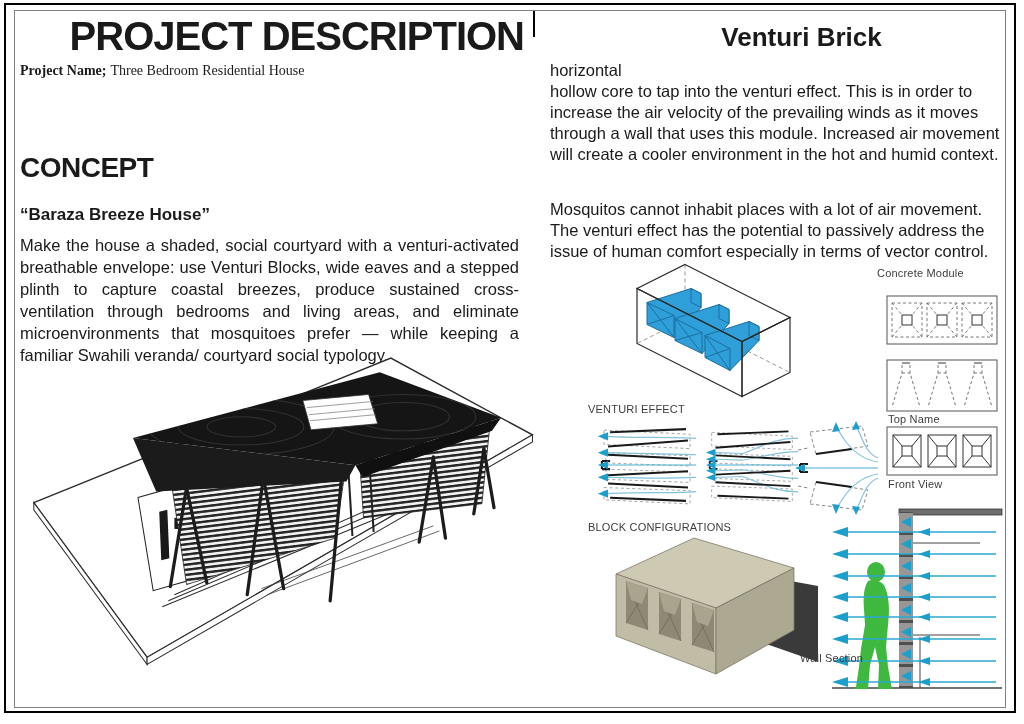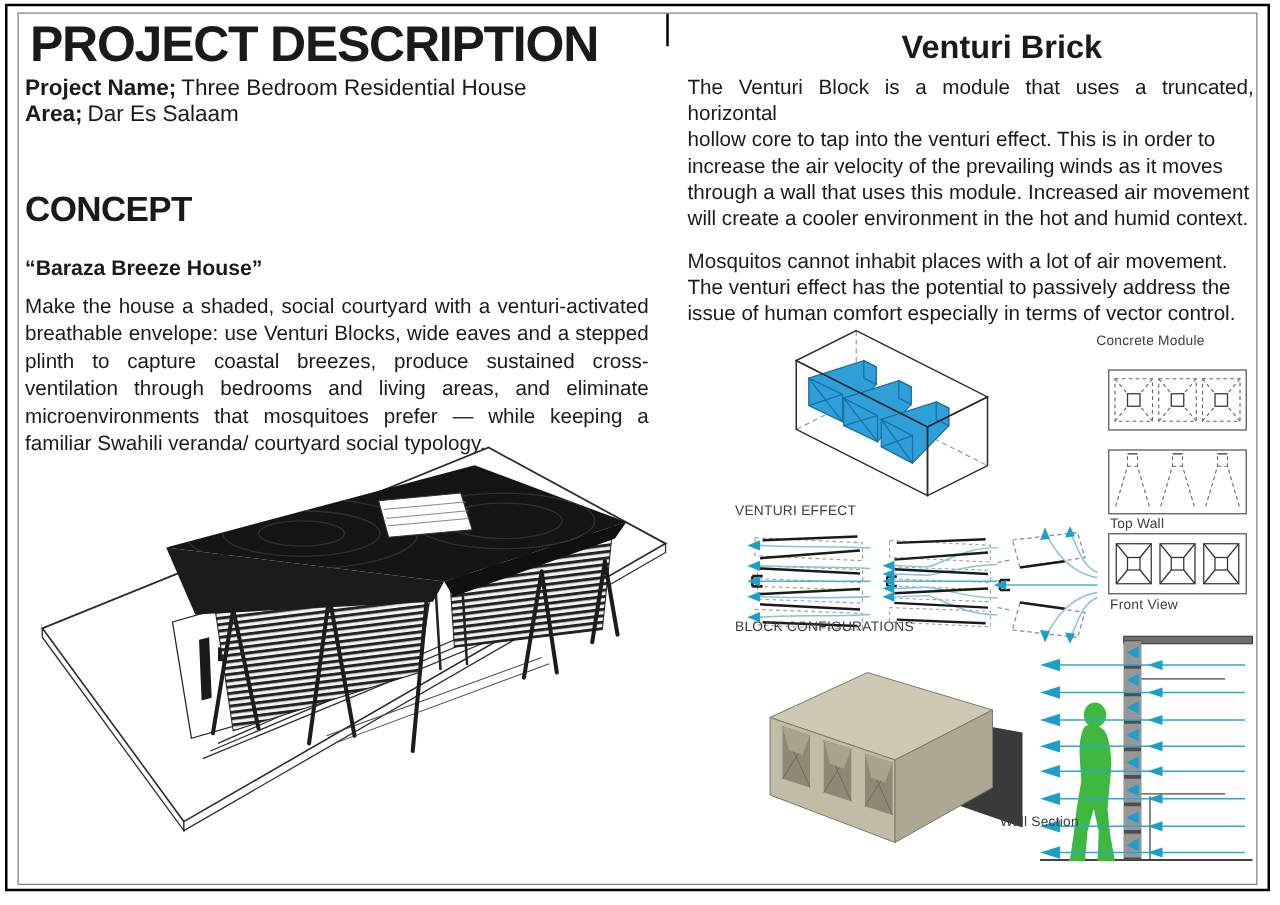--- a/index.html
+++ b/index.html
@@ -4,22 +4,22 @@
 <style>
   html,body{margin:0;padding:0;}
   body{
     width:1024px;height:724px;position:relative;background:#fff;
     font-family:"Liberation Sans", sans-serif;color:#1a1a1a;overflow:hidden;
   }
   .border-outer{position:absolute;left:4px;top:3px;width:1008px;height:706px;border:2px solid #000;}
   .border-inner{position:absolute;left:14px;top:10px;width:990px;height:696px;border:1px solid #808080;}
   .divider-stub{position:absolute;left:533px;top:11px;width:2px;height:26px;background:#000;}
   .abs{position:absolute;}
-  .title-main{left:24px;top:14px;width:500px;text-align:left;font-size:40px;font-weight:bold;letter-spacing:-1px;}
-  .fields{left:20px;top:60px;font-size:18px;line-height:21px;}
+  .title-main{left:24px;top:14px;width:500px;text-align:right;font-size:40px;font-weight:bold;letter-spacing:-1px;}
+  .fields{left:20px;top:60px;font-size:14px;line-height:21px;font-family:Liberation Serif, serif;}
   .fields b{margin-right:4px;}
   .concept-h{left:20px;top:152px;font-size:28px;font-weight:bold;letter-spacing:-0.5px;}
   .baraza{left:20px;top:205px;font-size:17px;font-weight:bold;}
   .concept-p{left:20px;top:234px;width:499px;font-size:16.5px;line-height:22px;text-align:justify;}
   .vb-title{left:579px;top:22px;width:445px;text-align:center;font-size:26px;font-weight:bold;}
   .vb-p1{left:550px;top:60px;width:453px;font-size:16.5px;line-height:21px;}
   .vb-p2{left:550px;top:199px;width:456px;font-size:16.5px;line-height:21px;}
   .jline{display:block;text-align:justify;text-align-last:justify;}
   .bline{display:block;}
   .cap{font-size:11px;color:#3d3d3d;letter-spacing:0.2px;}
@@ -31,35 +31,34 @@
   .d1-svg{left:593px;top:424px;}
   .d2-svg{left:704px;top:424px;}
   .d3-svg{left:794px;top:420px;}
   .block-svg{left:598px;top:524px;}
   .wall-svg{left:830px;top:497px;}
   .lbl-cm{left:877px;top:267px;}
   .lbl-bv{left:888px;top:348px;margin-top:40px;}
   .lbl-tv{left:888px;top:413px;}
   .lbl-fv{left:888px;top:478px;}
   .lbl-ve{left:588px;top:403px;}
-  .lbl-bc{left:588px;top:496px;}
+  .lbl-bc{left:588px;top:521px;}
   .lbl-ws{left:800px;top:652px;}
 </style>
 </head>
 <body>
 
 <div class="border-outer"></div>
 <div class="border-inner"></div>
 <div class="divider-stub"></div>
 
 <div class="abs title-main">PROJECT DESCRIPTION</div>
 
 <div class="abs fields">
   <div><b>Project Name;</b><span>Three Bedroom Residential House</span></div>
-  <div><b>Area;</b><span>Dar Es Salaam</span></div>
 </div>
 
 <div class="abs concept-h">CONCEPT</div>
 <div class="abs baraza">“Baraza Breeze House”</div>
 <div class="abs concept-p">Make the house a shaded, social courtyard with a venturi-activated breathable envelope: use Venturi Blocks, wide eaves and a stepped plinth to capture coastal breezes, produce sustained cross-ventilation through bedrooms and living areas, and eliminate microenvironments that mosquitoes prefer — while keeping a familiar Swahili veranda/ courtyard social typology.</div>
 
 <svg class="abs house-svg" width="527" height="354" viewBox="0 0 520 350">
   <defs>
     <pattern id="slat" width="10" height="5" patternUnits="userSpaceOnUse" patternTransform="rotate(-7)">
       <rect width="10" height="5" fill="#f2f2f2"></rect>
@@ -128,21 +127,20 @@
         <path d="M298,64 L363,58"></path>
     </g>
     <polygon points="123,81 343,108 334,124 146,134" fill="#1b1b1b"></polygon>
     <polygon points="343,108 487,61 478,74 350,120" fill="#101010"></polygon>
   </g>
 </svg>
 
 <div class="abs vb-title">Venturi Brick</div>
 
 <div class="abs vb-p1">
-  <span class="jline">The Venturi Block is a module that uses a truncated,</span>
   <span class="bline">horizontal</span>
   <span>hollow core to tap into the venturi effect. This is in order to increase the air velocity of the prevailing winds as it moves through a wall that uses this module. Increased air movement will create a cooler environment in the hot and humid context.</span>
 </div>
 <div class="abs vb-p2">Mosquitos cannot inhabit places with a lot of air movement. The venturi effect has the potential to passively address the issue of human comfort especially in terms of vector control.</div>
 
 <svg class="abs module-svg" width="175" height="146" viewBox="0 0 175 145">
   <g stroke="#9a9a9a" stroke-width="1" stroke-dasharray="4,3" fill="none">
     <path d="M58,4 L58,59"></path>
       <path d="M58,59 L10,83"></path>
       <path d="M58,59 L163,112"></path>
@@ -192,21 +190,21 @@
   <rect x="1" y="1" width="110" height="51" fill="#fff" stroke="#555" stroke-width="1"></rect>
   <g stroke="#666" stroke-width="0.9" fill="none" stroke-dasharray="3,2.5">
     <path d="M16,6 L16,14 L6,48 M24,6 L24,14 L34,48 M16,14 L24,14"></path>
     <path d="M52,6 L52,14 L42,48 M60,6 L60,14 L70,48 M52,14 L60,14"></path>
     <path d="M88,6 L88,14 L78,48 M96,6 L96,14 L106,48 M88,14 L96,14"></path>
   </g>
   <g stroke="#333" stroke-width="1">
     <path d="M16,4 L24,4 M52,4 L60,4 M88,4 L96,4"></path>
   </g>
 </svg>
-<div class="abs cap lbl-tv">Top Wall</div>
+<div class="abs cap lbl-tv">Top Name</div>
 
 <svg class="abs fv-svg" width="112" height="51" viewBox="0 0 112 51">
   <rect x="1" y="1" width="110" height="48" fill="#fff" stroke="#555" stroke-width="1"></rect>
   <g stroke="#333" stroke-width="1" fill="none">
     <rect x="7" y="9" width="28" height="32"></rect>
       <rect x="42" y="9" width="28" height="32"></rect>
       <rect x="77" y="9" width="28" height="32"></rect>
     <rect x="16" y="20" width="10" height="10"></rect>
       <rect x="51" y="20" width="10" height="10"></rect>
       <rect x="86" y="20" width="10" height="10"></rect>

